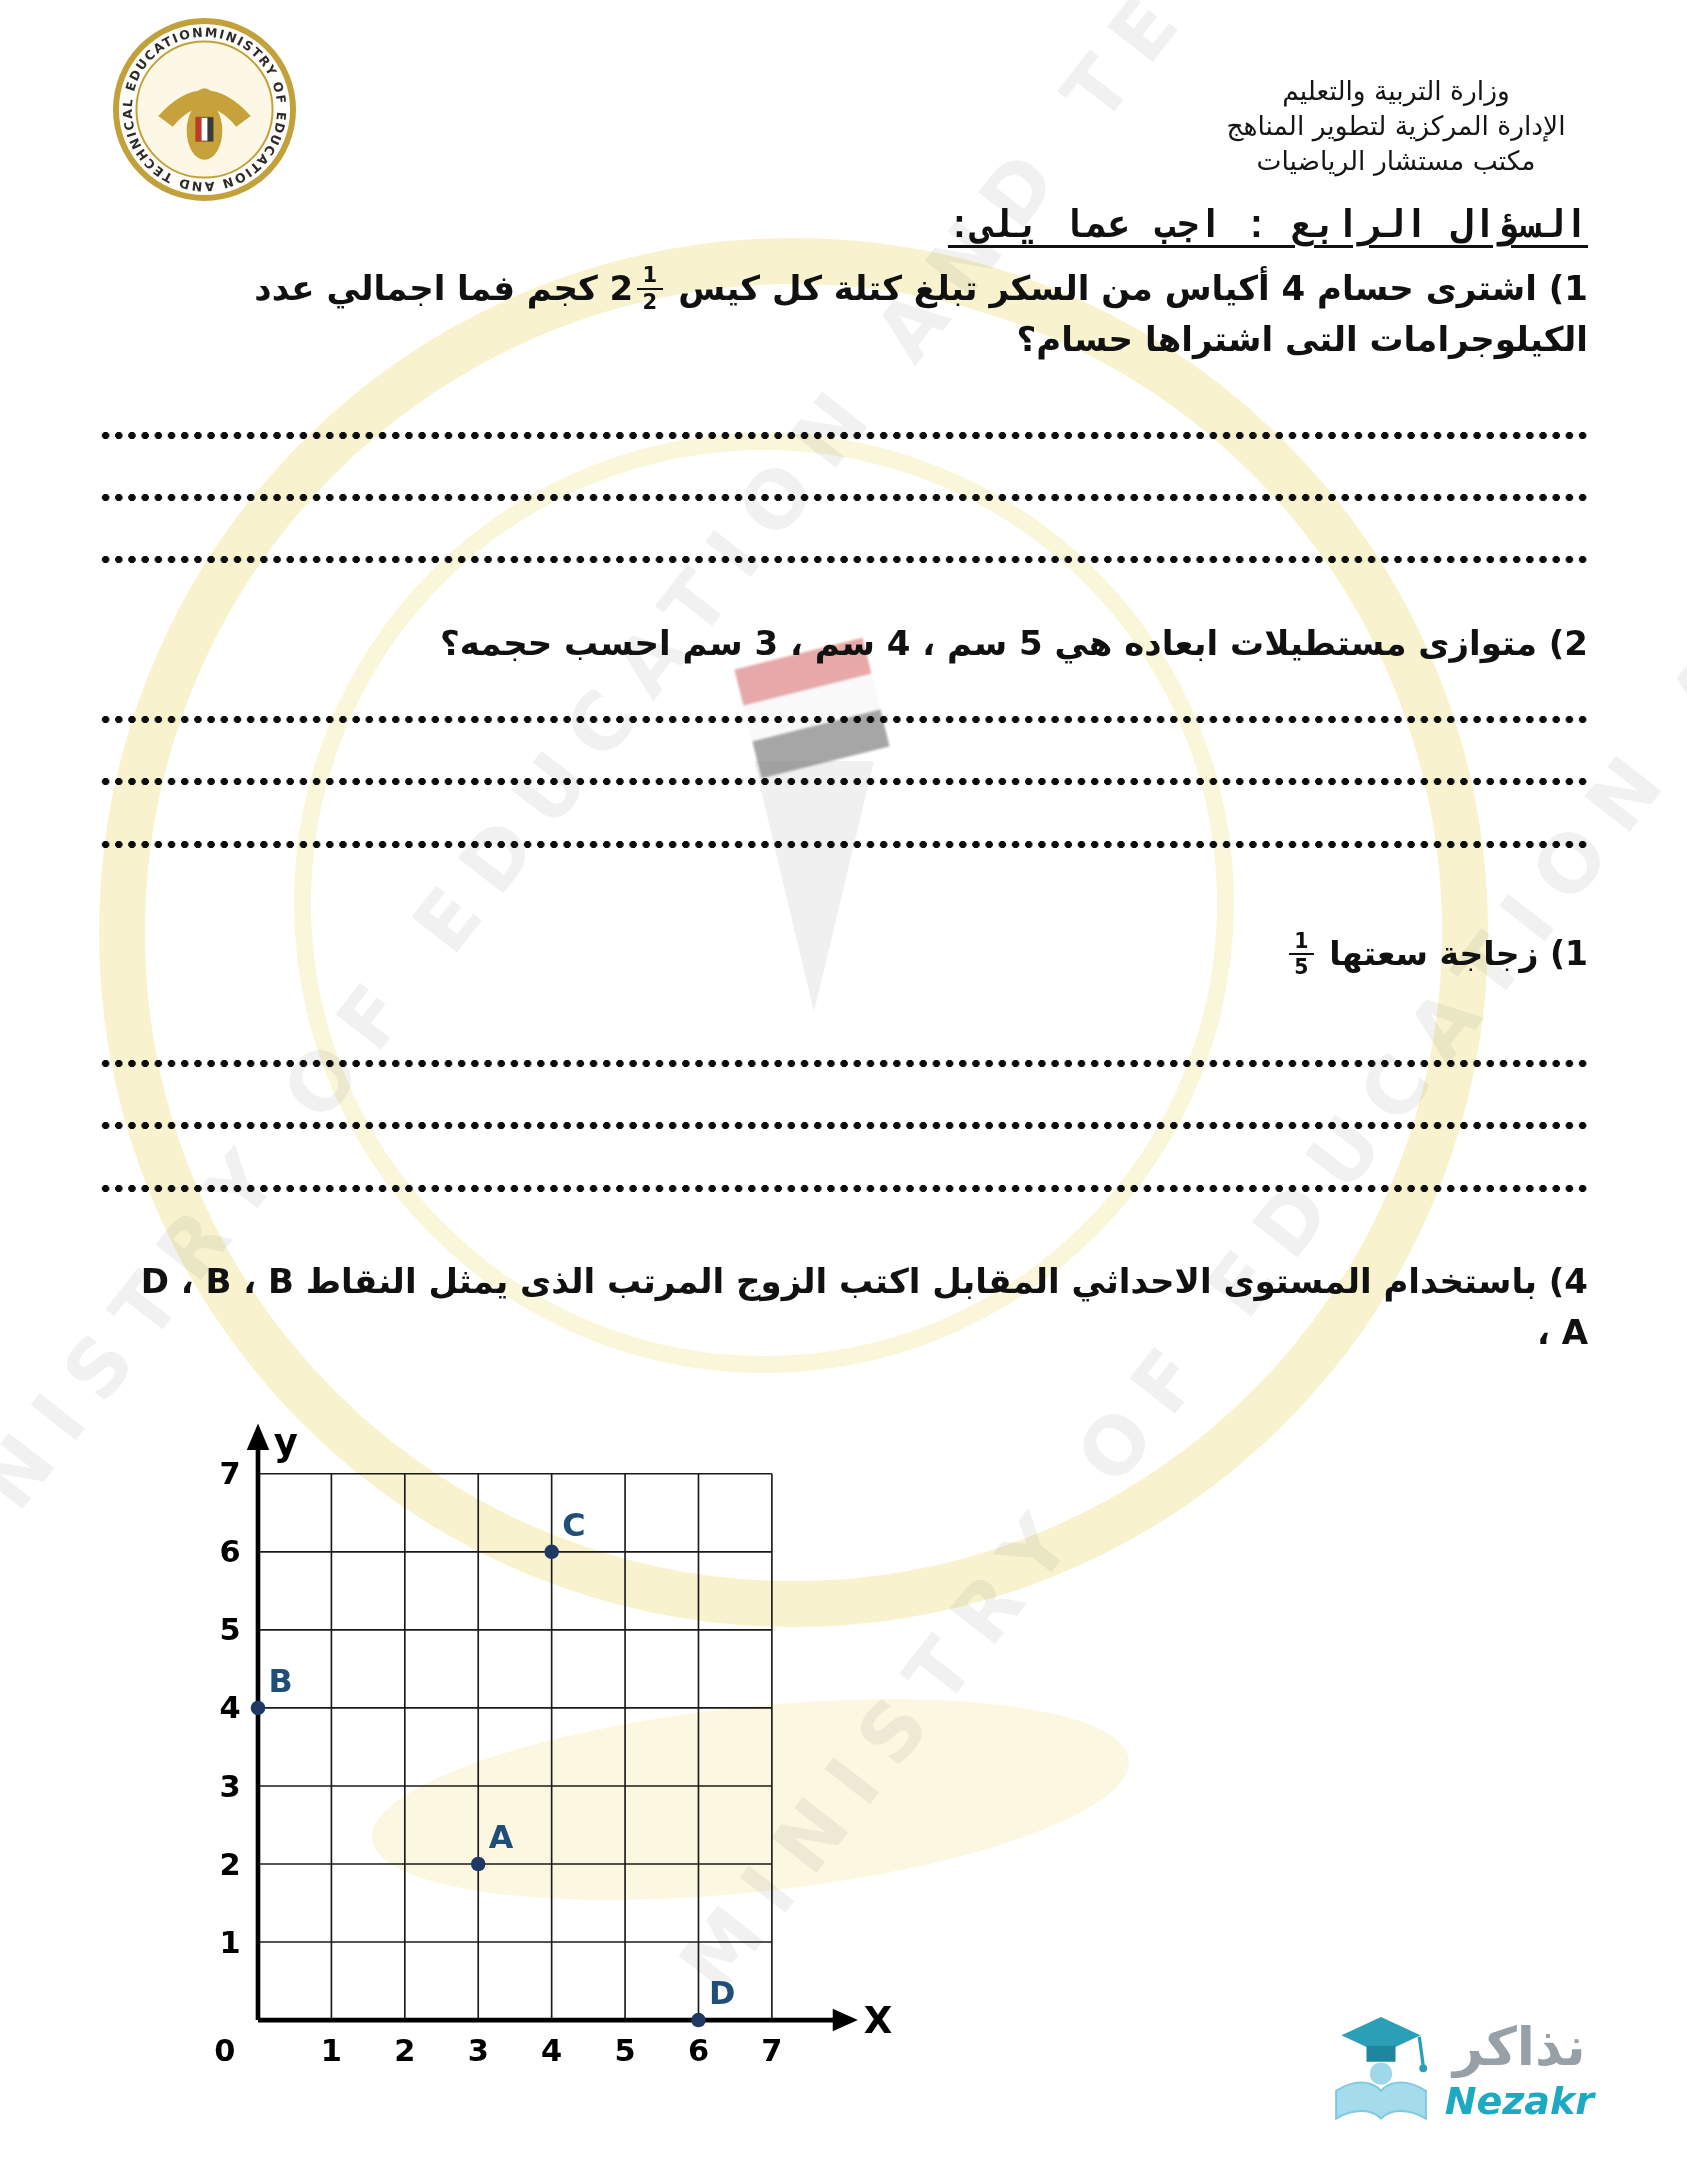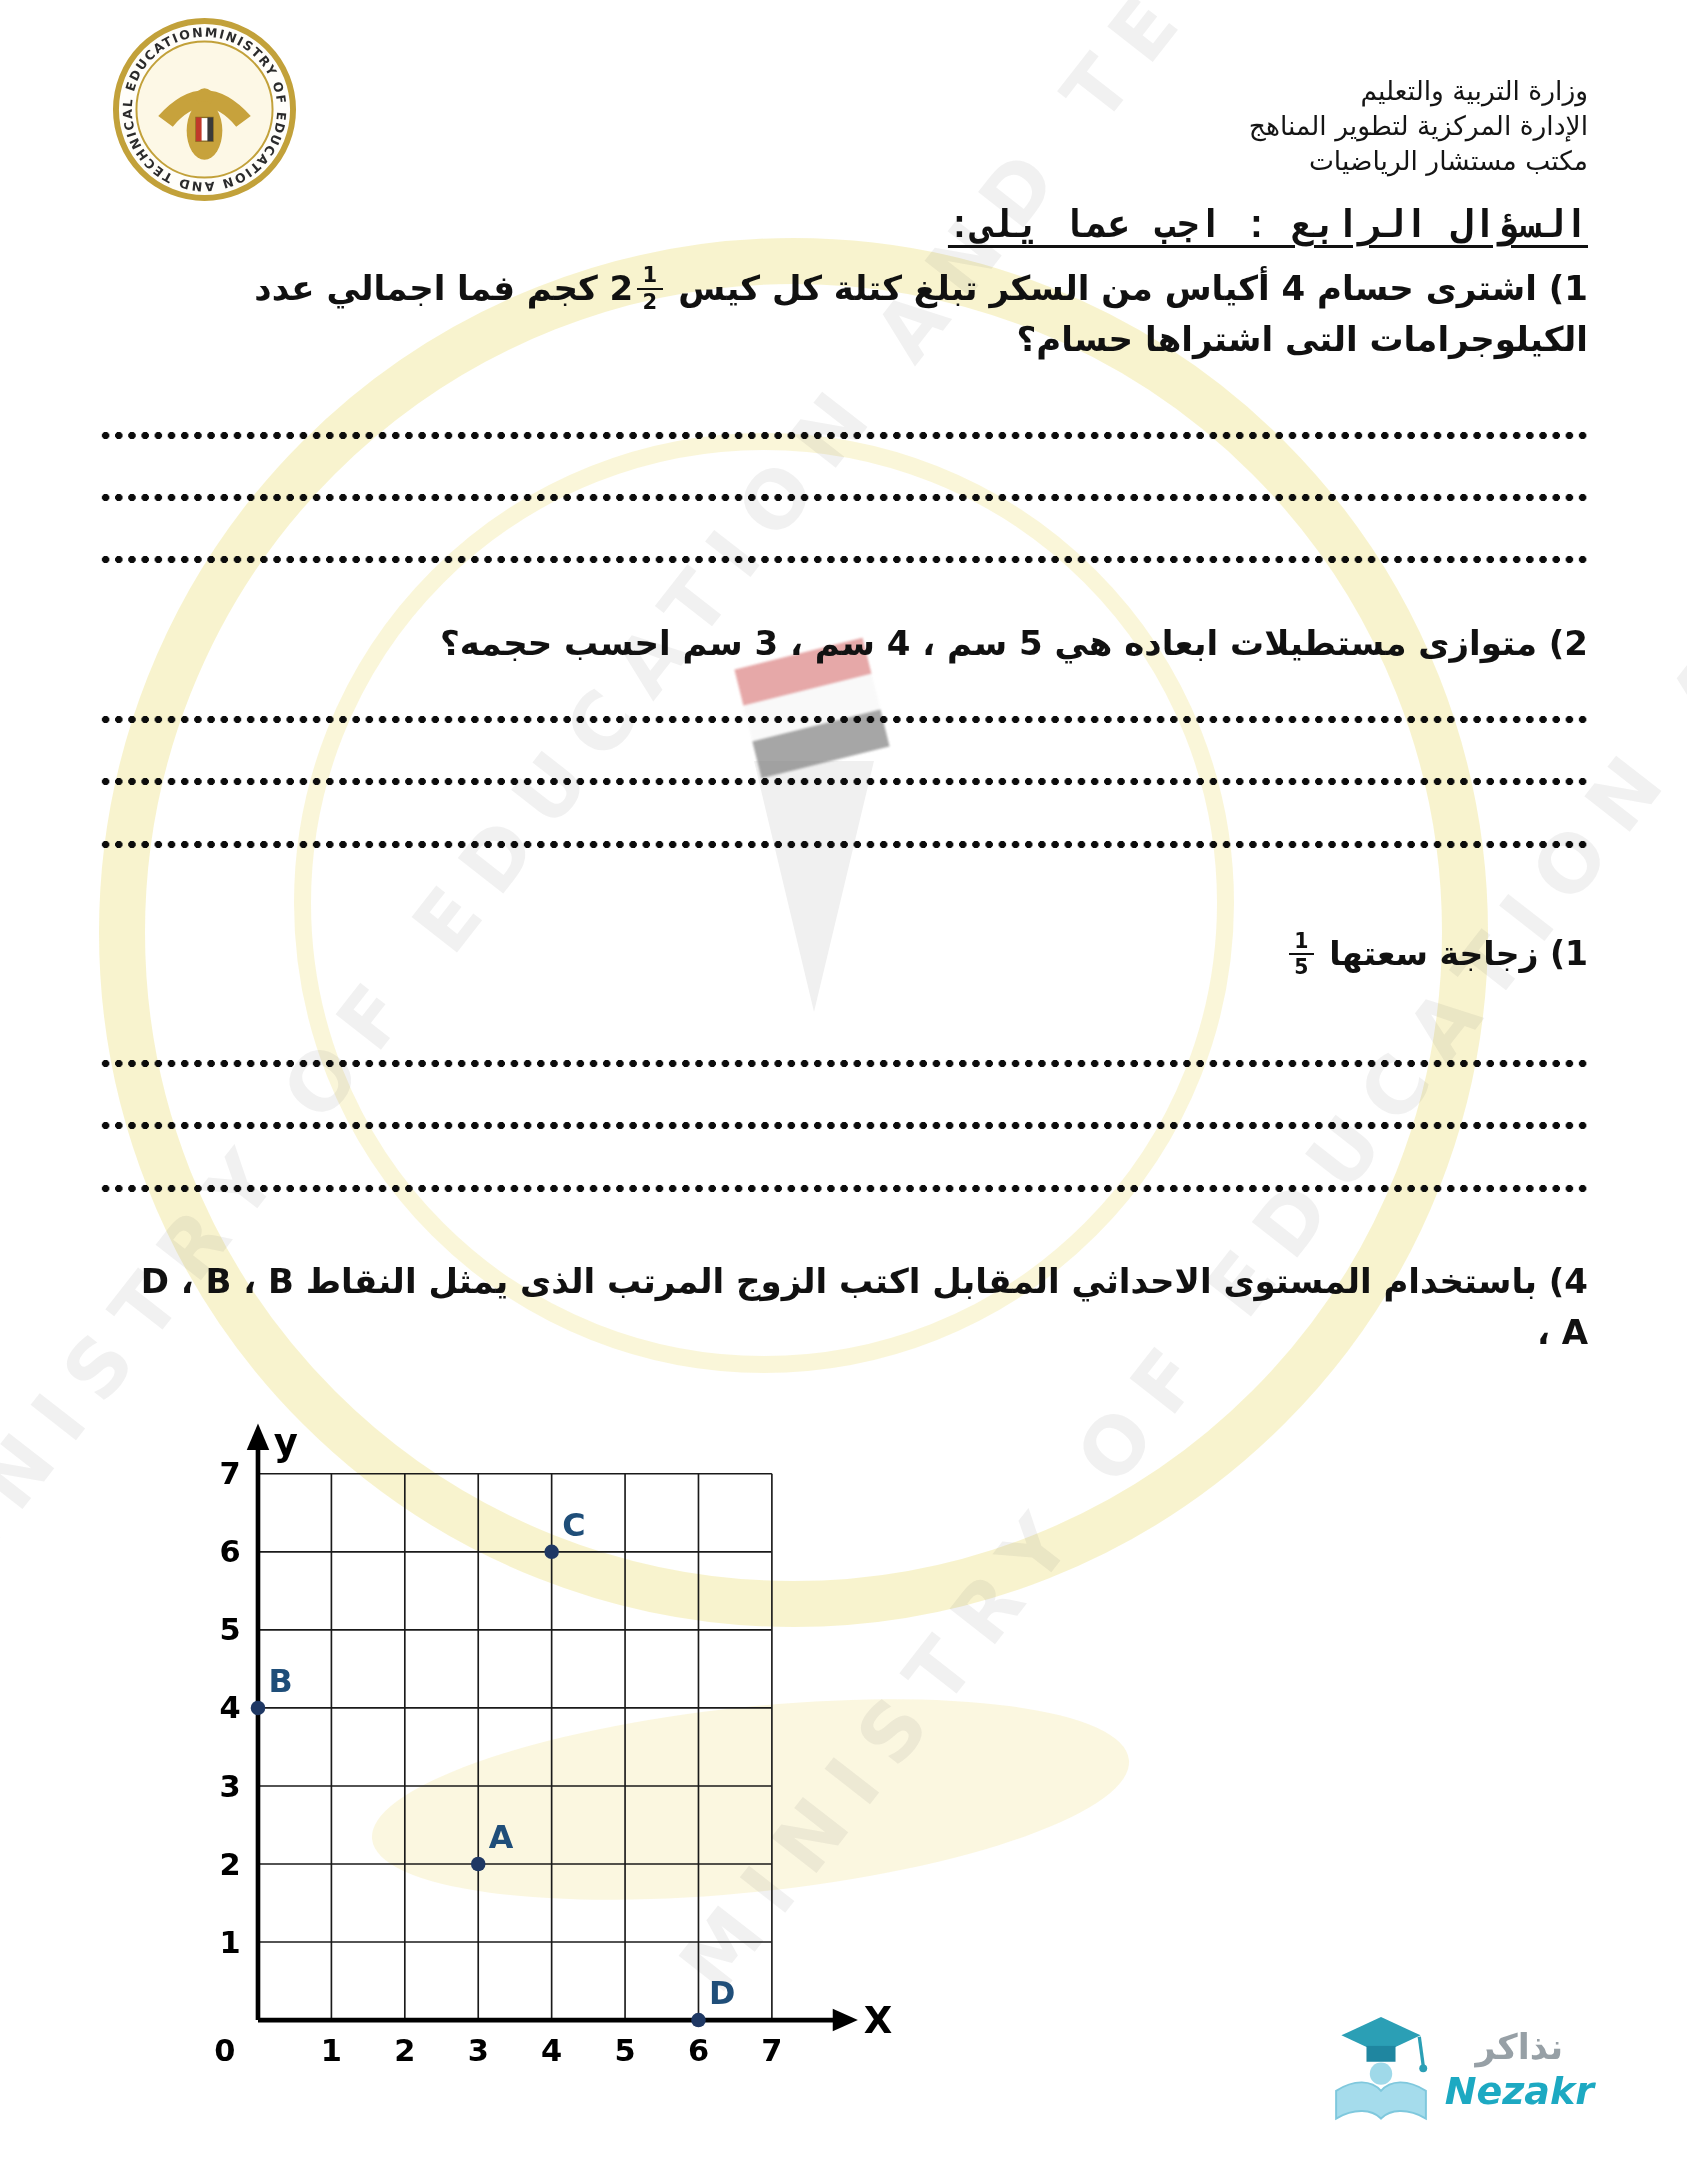--- a/index.html
+++ b/index.html
@@ -5,21 +5,21 @@
   html,body{margin:0;padding:0}
   body{
     position:relative;width:1687px;height:2183px;background:#ffffff;overflow:hidden;
     font-family:"DejaVu Sans","Liberation Sans",sans-serif;color:#111;
   }
   .abs{position:absolute}
   .content{z-index:2}
   .wm{z-index:0;pointer-events:none}
 
   
-  .ministry{direction:rtl;text-align:right;font-size:26.5px;font-weight:500;line-height:1.32;color:#151515}
+  .ministry{direction:rtl;text-align:center;font-size:26.5px;font-weight:500;line-height:1.32;color:#151515}
 
   
   .title{
     direction:rtl;text-align:right;font-size:38px;font-weight:800;
     text-decoration:underline;text-decoration-thickness:3.3px;text-underline-offset:8px;font-family:Liberation Mono, monospace;
   }
   .q{direction:rtl;text-align:right;font-weight:700;font-size:34px;line-height:1.5}
   .mixed{direction:ltr;unicode-bidi:isolate;display:inline-block;white-space:nowrap}
   .frac{
     display:inline-block;direction:ltr;text-align:center;vertical-align:-0.45em;
@@ -45,21 +45,21 @@
   .wm-ribbon{left:370px;top:1707px;width:761px;height:185px;background:rgba(243,233,165,.35);border-radius:50%;transform:rotate(-6deg)}
   .wm-text{
     position:absolute;z-index:0;pointer-events:none;white-space:nowrap;
     font-size:79px;font-weight:800;letter-spacing:21px;color:rgba(95,95,95,.09);
     transform-origin:left top;
   }
 
   
   .nezakr{position:absolute;right:93px;top:2005px;display:flex;align-items:center;gap:10.6px;z-index:2}
   .nz-col{display:flex;flex-direction:column;align-items:center}
-  .nz-ar{direction:rtl;font-size:35px;font-weight:700;color:#97a0a6;line-height:1.05}
+  .nz-ar{direction:rtl;font-size:53px;font-weight:700;color:#97a0a6;line-height:1.05}
   .nz-en{font-size:38px;font-weight:700;font-style:italic;color:#1da9c2;margin-top:4px}
 </style>
 </head>
 <body>
 
 <div class="abs wm wm-ring1"></div>
 <div class="abs wm wm-ring2"></div>
 <div class="abs wm wm-flag"></div>
 <div class="abs wm wm-pole"></div>
 <div class="abs wm wm-ribbon"></div>

